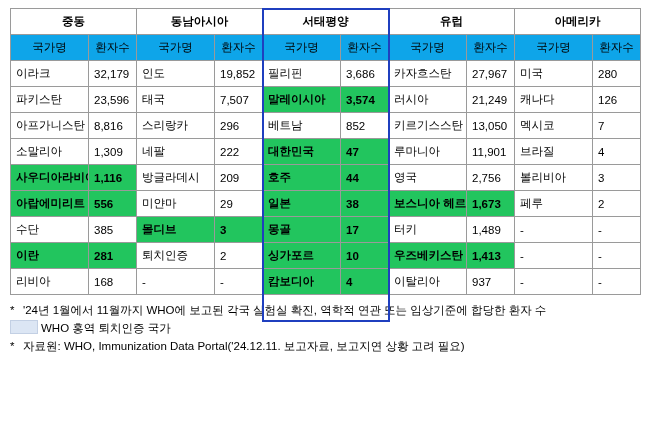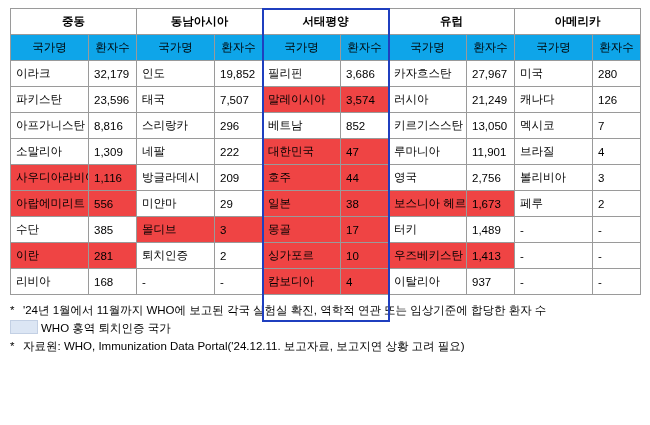--- a/index.html
+++ b/index.html
@@ -50,21 +50,22 @@
     height: 25px;
   }
   .cname {
     text-align: left;
   }
   .cval {
     text-align: left;
     padding-right: 7px;
   }
   .hl {
-    background: #ef4444;
+    background: #22c55e;
+    font-weight: bold;
   }
   
   col.name-col { width: 78px; }
   col.val-col  { width: 48px; }
 
   
   .focus-box {
     position: absolute;
     border: 2.2px solid #1f3fbf;
     pointer-events: none;

